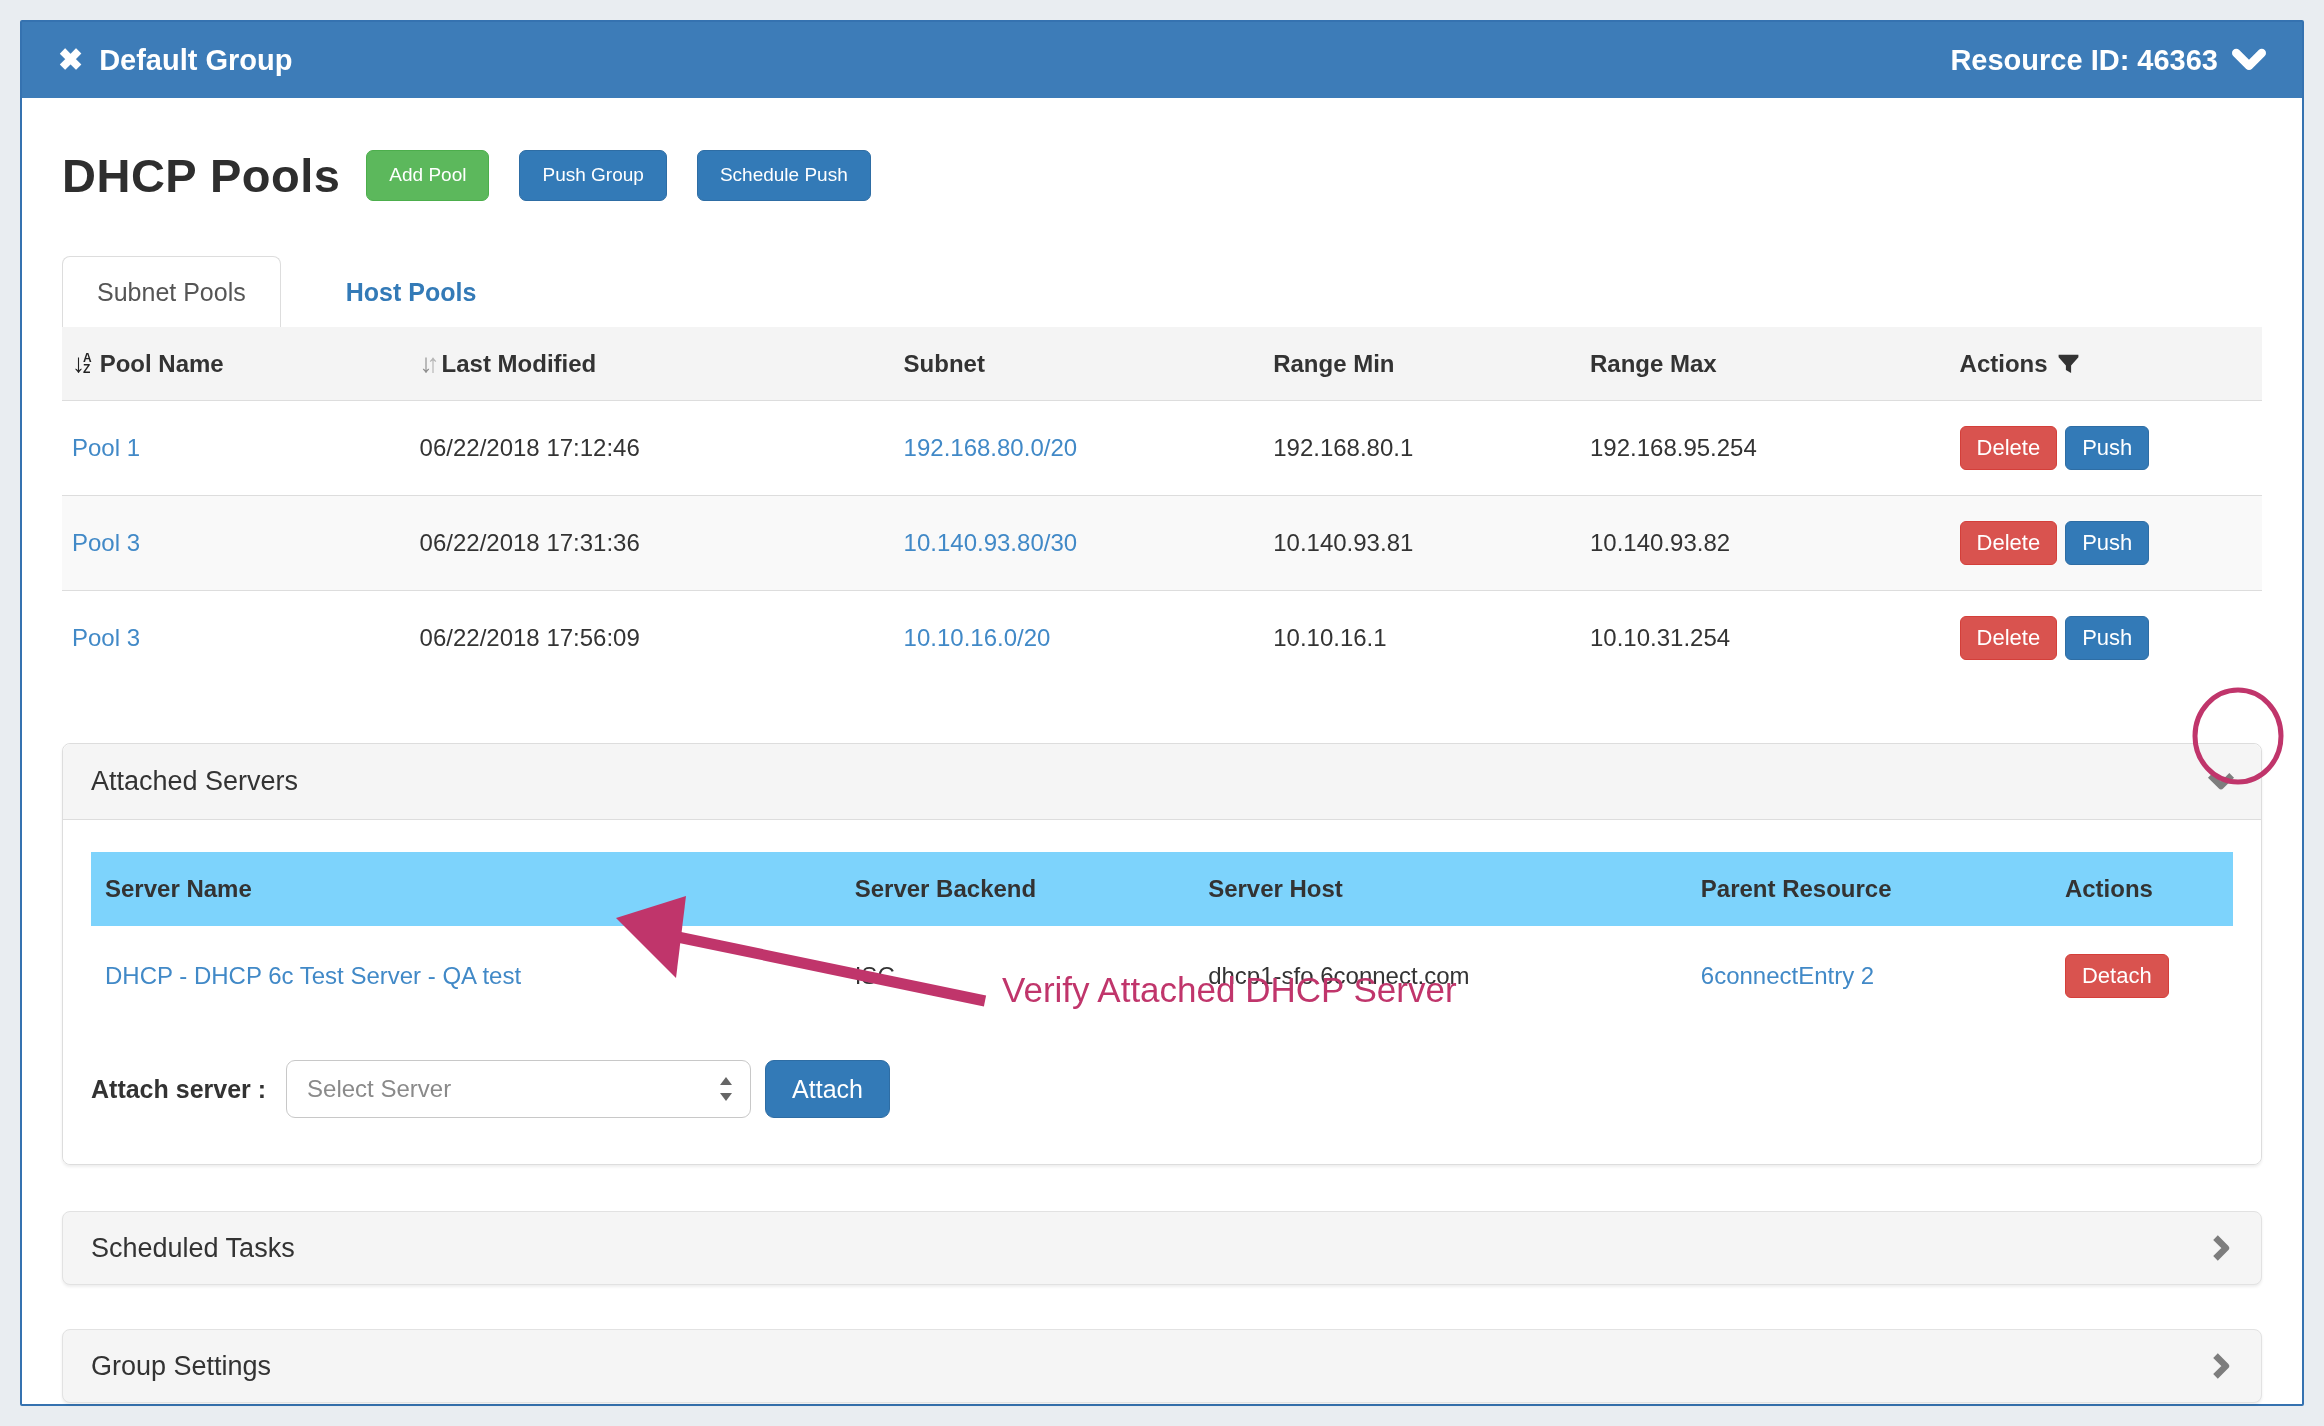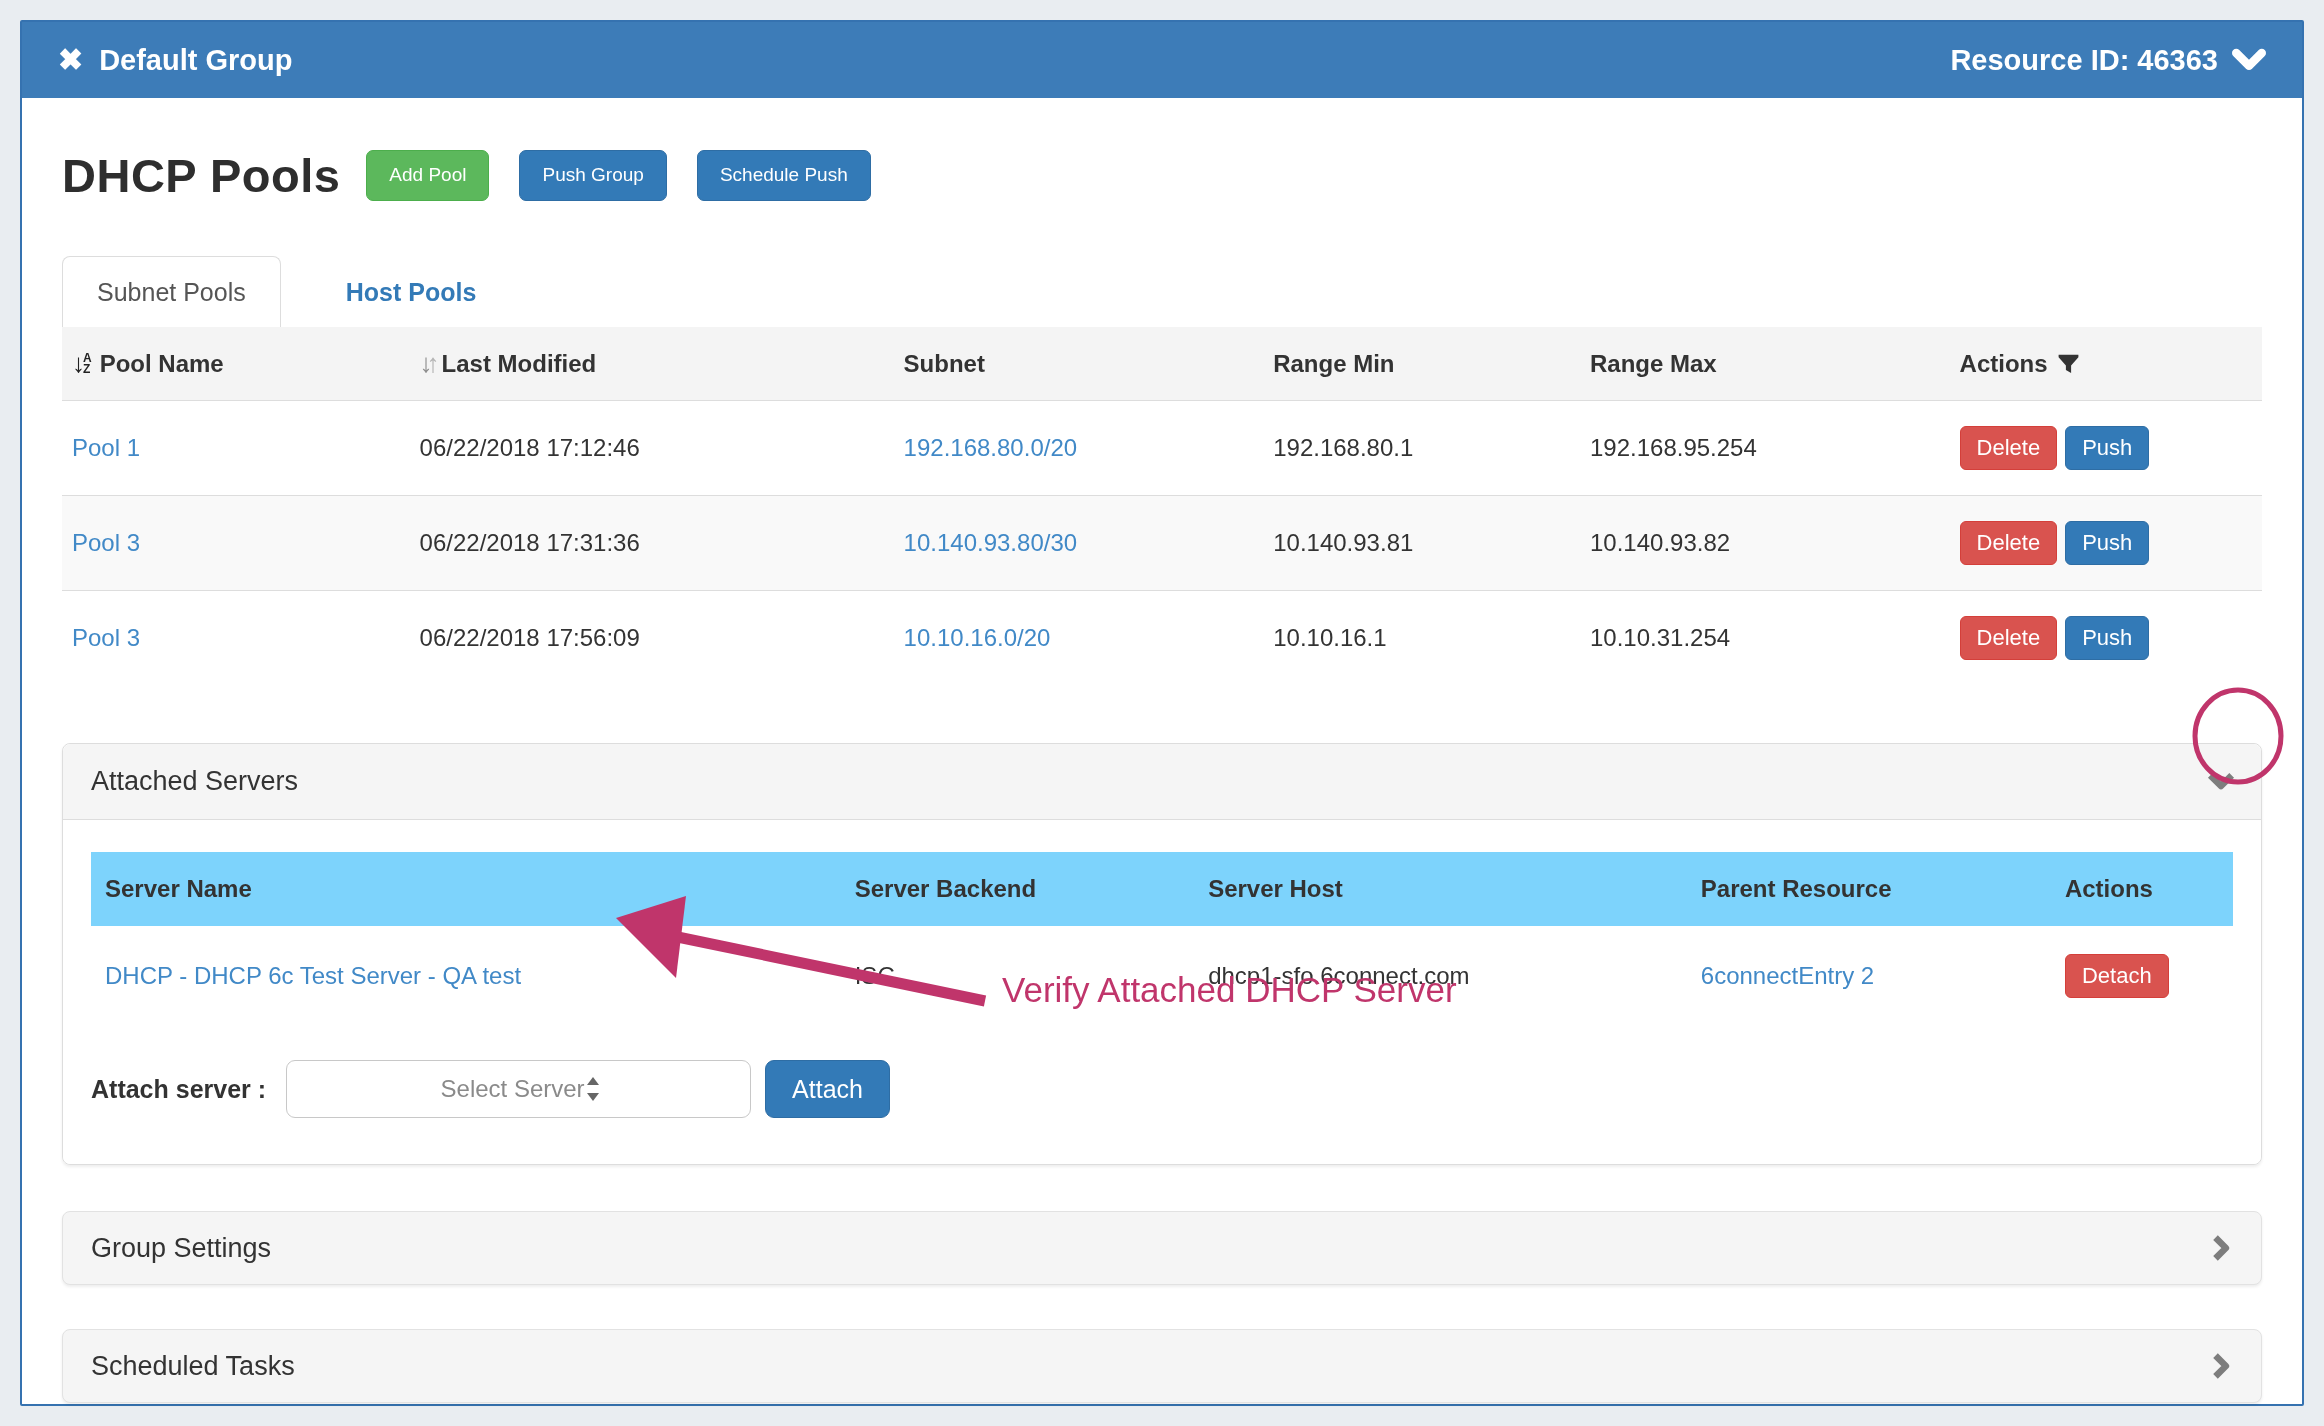--- a/index.html
+++ b/index.html
@@ -65,21 +65,21 @@
 
   table.server-table { width:100%; border-collapse:collapse; font-size:24px; color:#333; }
   table.server-table thead tr { background:#7dd3fc; }
   table.server-table th { text-align:left; font-weight:bold; padding:23px 14px; }
   table.server-table td { padding:28px 14px; }
   .btn-detach { background:#d9534f; border-color:#d43f3a; }
 
   .attach-row { margin-top:34px; display:flex; align-items:center; }
   .attach-label { font-size:25px; font-weight:bold; color:#333; }
   .fake-select { margin-left:20px; width:465px; height:58px; background:#fff; border:1px solid #c8c8c8;
-                 border-radius:9px; display:flex; align-items:center; justify-content:center;
+                 border-radius:9px; display:flex; align-items:center; justify-content:space-between;
                  padding:0 16px 0 20px; cursor:pointer; }
   .fake-select .ph { font-size:24px; color:#8a8a8a; }
   .attach-btn { margin-left:14px; height:58px; font-size:25px; padding:0 26px; border-radius:9px; }
 
   .panel-collapsed { margin-top:46px; background:#f5f5f5; border:1px solid #e2e2e2; height:74px;
                      display:flex; align-items:center; justify-content:space-between;
                      padding:0 26px 0 28px; font-size:27px; color:#333; cursor:pointer; }
   .panel-collapsed + .panel-collapsed { margin-top:44px; }
 
   
@@ -250,30 +250,30 @@
                   <path d="M8 27l-6-8h12z" fill="#666"></path>
                 </svg>
               </span>
             </div>
             <button class="btn btn-blue attach-btn">Attach</button>
           </div>
         </div>
       </div>
 
       <div class="panel panel-collapsed">
-        <span>Group Settings</span>
+        <span>Scheduled Tasks</span>
         <span style="display:inline-flex;">
           <svg width="26" height="32" viewBox="0 0 20 24">
               <path d="M5 4l8 8-8 8" stroke="#7d7d7d" stroke-width="5" fill="none" stroke-linejoin="round"></path>
             </svg>
         </span>
       </div>
 
       <div class="panel panel-collapsed">
-        <span>Scheduled Tasks</span>
+        <span>Group Settings</span>
         <span style="display:inline-flex;">
           <svg width="26" height="32" viewBox="0 0 20 24">
               <path d="M5 4l8 8-8 8" stroke="#7d7d7d" stroke-width="5" fill="none" stroke-linejoin="round"></path>
             </svg>
         </span>
       </div>
 
     </div>
   </div>
 

